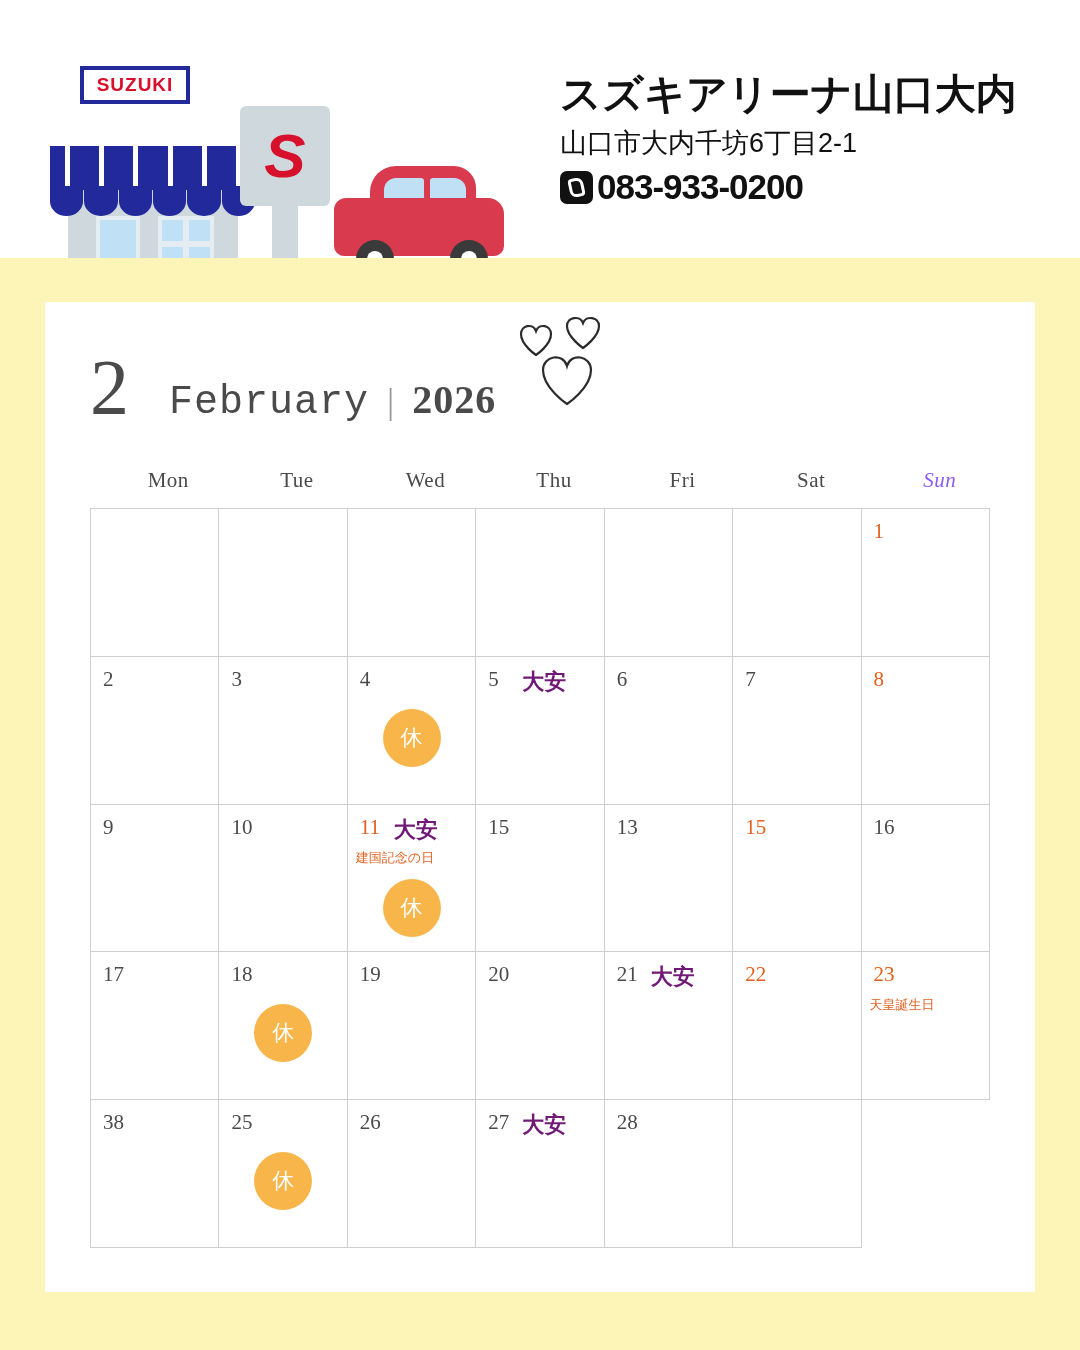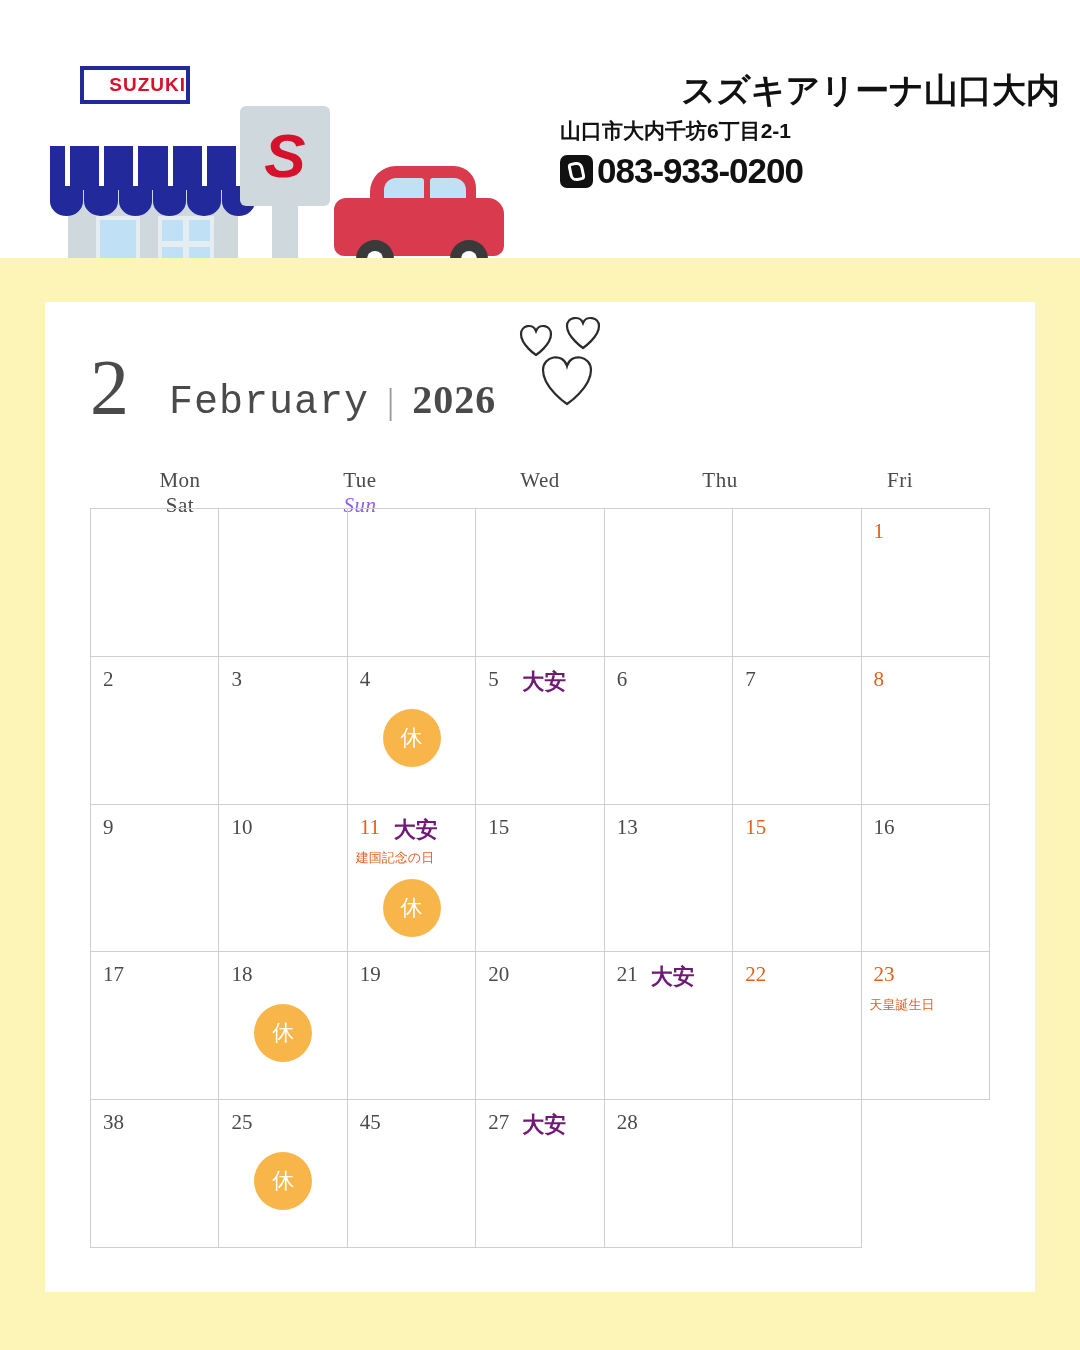--- a/index.html
+++ b/index.html
@@ -112,21 +112,21 @@
     position: absolute;
     left: 40px;
     top: 18px;
     width: 110px;
     height: 38px;
     background: #ffffff;
     border: 4px solid #21299b;
     box-sizing: border-box;
     display: flex;
     align-items: center;
-    justify-content: flex-end;
+    justify-content: center;
   }
   .sign-box span {
     color: #d7102b;
     font-family: "Liberation Sans", sans-serif;
     font-weight: bold;
     font-size: 19px;
     letter-spacing: 1px;
   }
 
   .pole-sign {
@@ -221,32 +221,31 @@
   
   .head-text {
     position: absolute;
     left: 560px;
     top: 72px;
     width: 500px;
   }
   .shop-name {
     font-family: "Liberation Sans", sans-serif;
     font-weight: bold;
-    font-size: 34px;
+    font-size: 41px;
     color: #111111;
     letter-spacing: 0px;
     line-height: 1.1;
     white-space: nowrap;
-    text-align: right;
   }
   .shop-address {
     margin-top: 8px;
     font-family: "Liberation Sans", sans-serif;
-    font-weight: bold;
-    font-size: 21px;
+    font-weight: normal;
+    font-size: 27px;
     color: #111111;
     letter-spacing: 0px;
   }
   .shop-phone-row {
     margin-top: 6px;
     display: flex;
     align-items: center;
   }
   .phone-icon {
     width: 33px;
@@ -334,25 +333,25 @@
     position: absolute;
     left: 505px;
     top: 308px;
     width: 130px;
     height: 130px;
   }
 
   
   .weekdays {
     position: absolute;
-    left: 90px;
+    left: 104px;
     top: 468px;
     width: 900px;
     display: grid;
-    grid-template-columns: repeat(5, 1fr);
+    grid-template-columns: repeat(7, 1fr);
   }
   .weekdays div {
     text-align: center;
     font-family: "Liberation Serif", serif;
     font-size: 21px;
     color: #4a4a4a;
     letter-spacing: 0.5px;
   }
   .weekdays div.sun { color: #8b5cf6; font-style: italic; }
 
@@ -592,21 +591,21 @@
       <span class="holiday-name">天皇誕生日</span>
     </div>
     <div class="cell">
       <span class="daynum">38</span>
     </div>
     <div class="cell">
       <span class="daynum">25</span>
       <span class="kyu">休</span>
     </div>
     <div class="cell">
-      <span class="daynum">45</span>
+      <span class="daynum">26</span>
     </div>
     <div class="cell">
       <span class="daynum">27</span>
       <span class="taian">大安</span>
     </div>
     <div class="cell">
       <span class="daynum">28</span>
     </div>
     <div class="cell"></div>
   </div>

